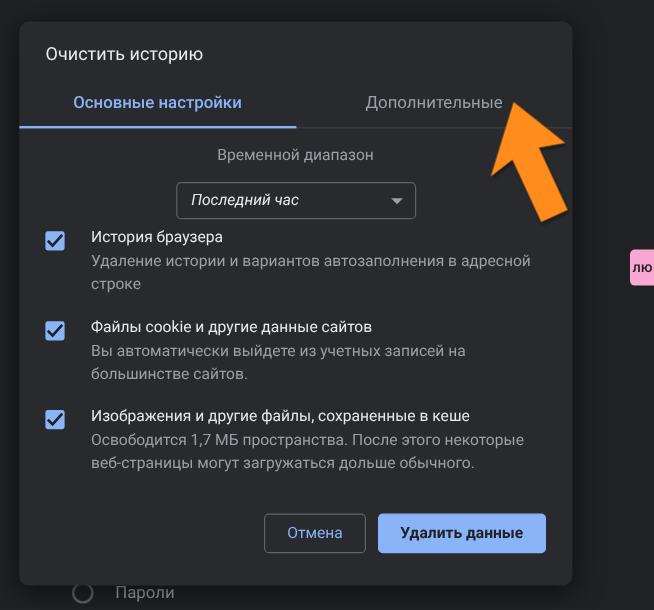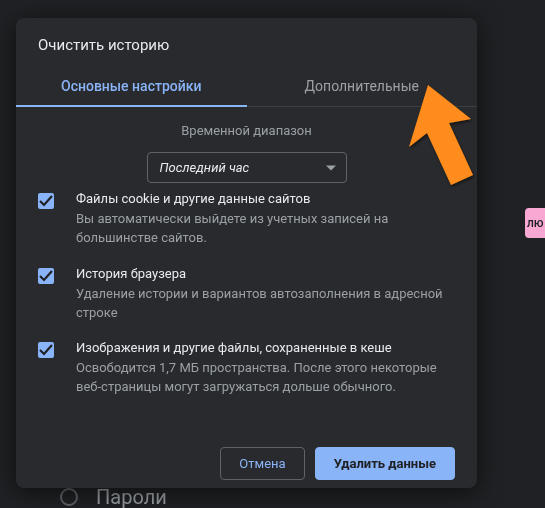--- a/index.html
+++ b/index.html
@@ -18,21 +18,21 @@
     inset: 0;
     background: #202124;
   }
   .bg-item {
     position: absolute;
     left: 60px;
     display: flex;
     align-items: center;
     gap: 18px;
     color: #9aa0a6;
-    font-size: 20px;
+    font-size: 14px;
   }
   .bg-icon {
     width: 18px; height: 18px;
     border: 2px solid #5f6368;
     border-radius: 50%;
     position: relative;
   }
   .dialog {
     position: absolute;
     left: 16px;
@@ -143,21 +143,21 @@
   }
   .option-desc {
     color: #9aa0a6;
     font-size: 13px;
     line-height: 1.45;
   }
   .footer {
     display: flex;
     justify-content: flex-end;
     gap: 10px;
-    padding: 16px 22px 8px;
+    padding: 16px 22px 27px;
   }
   .btn {
     padding: 8px 18px;
     border-radius: 4px;
     font-size: 13px;
     cursor: pointer;
     border: 1px solid #5f6368;
     background: transparent;
     color: #8ab4f8;
   }
@@ -218,34 +218,34 @@
       </div>
     </div>
 
     <div class="option">
       <div class="checkbox">
         <svg width="14" height="12" viewBox="0 0 14 12">
             <path d="M1 6 L5 10 L13 1" stroke="#202124" stroke-width="2.2" fill="none"></path>
           </svg>
       </div>
       <div class="option-text">
-        <div class="option-title">Файлы cookie и другие данные сайтов</div>
-        <div class="option-desc">Вы автоматически выйдете из учетных записей на большинстве сайтов.</div>
+        <div class="option-title">История браузера</div>
+        <div class="option-desc">Удаление истории и вариантов автозаполнения в адресной строке</div>
       </div>
     </div>
 
     <div class="option">
       <div class="checkbox">
         <svg width="14" height="12" viewBox="0 0 14 12">
             <path d="M1 6 L5 10 L13 1" stroke="#202124" stroke-width="2.2" fill="none"></path>
           </svg>
       </div>
       <div class="option-text">
-        <div class="option-title">История браузера</div>
-        <div class="option-desc">Удаление истории и вариантов автозаполнения в адресной строке</div>
+        <div class="option-title">Файлы cookie и другие данные сайтов</div>
+        <div class="option-desc">Вы автоматически выйдете из учетных записей на большинстве сайтов.</div>
       </div>
     </div>
 
     <div class="option">
       <div class="checkbox">
         <svg width="14" height="12" viewBox="0 0 14 12">
             <path d="M1 6 L5 10 L13 1" stroke="#202124" stroke-width="2.2" fill="none"></path>
           </svg>
       </div>
       <div class="option-text">

